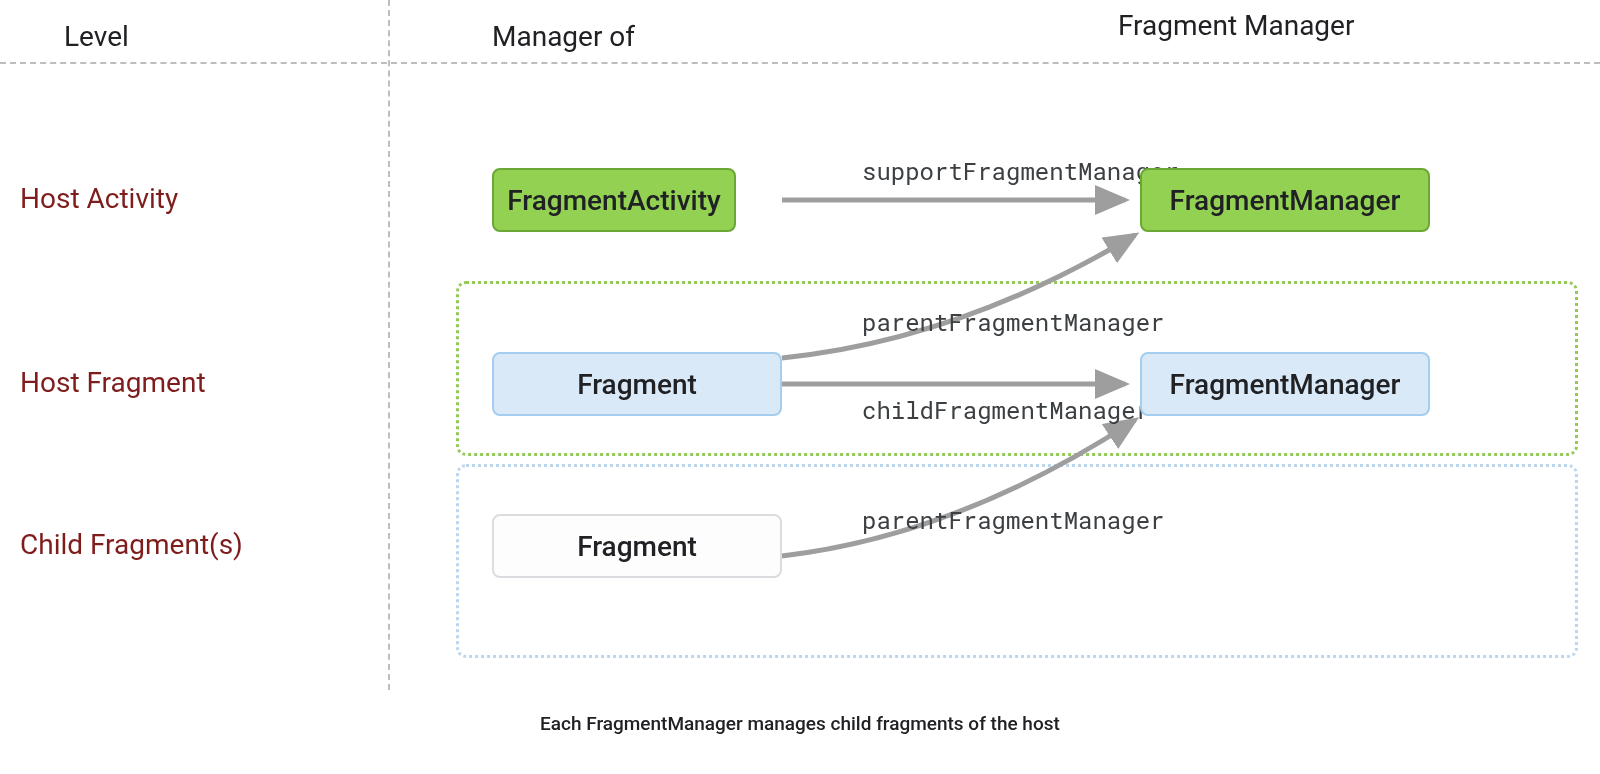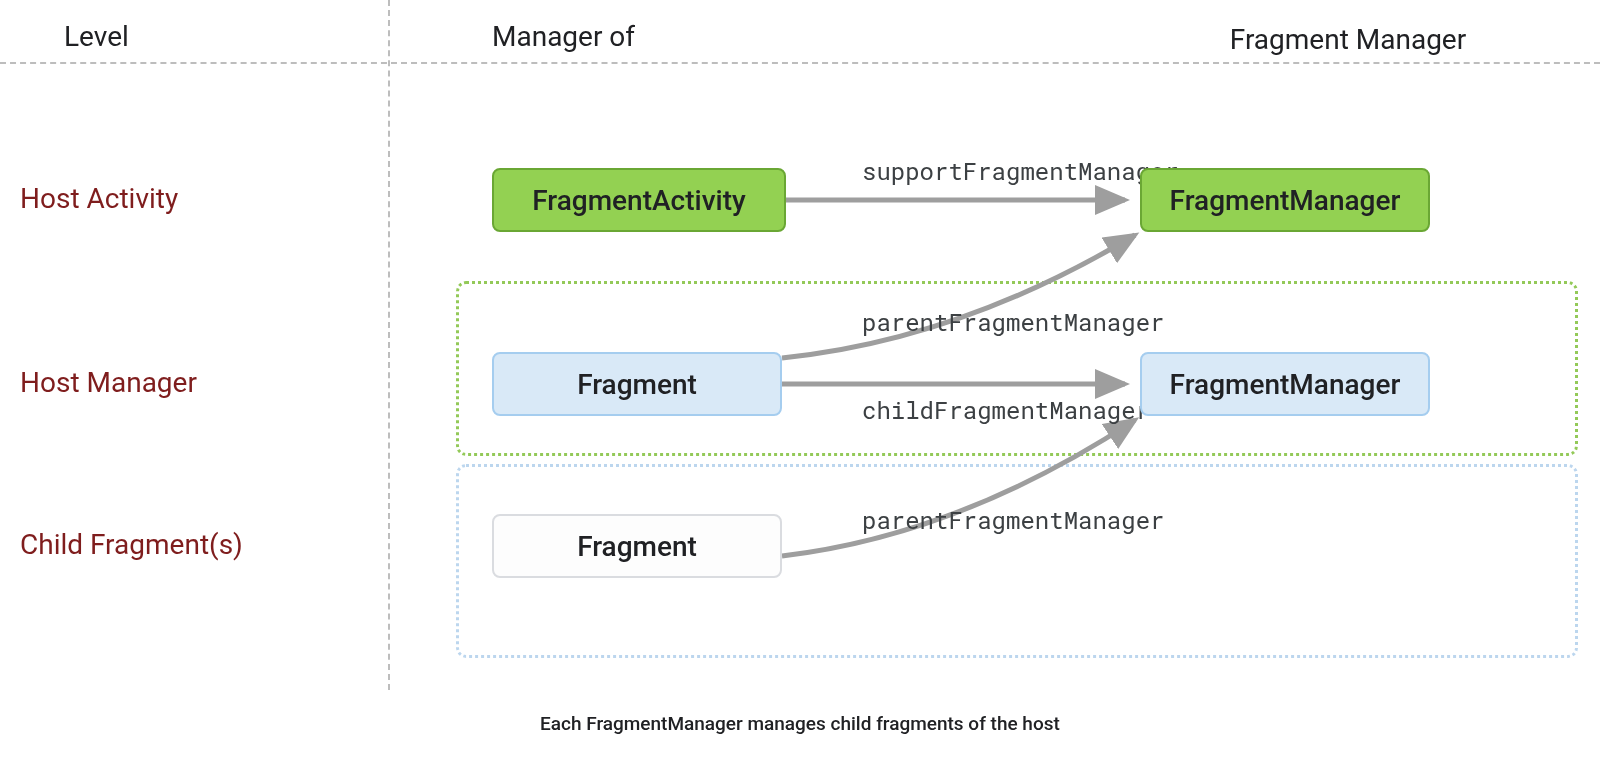--- a/index.html
+++ b/index.html
@@ -86,24 +86,24 @@
   }
 </style>
 </head>
 <body>
 
 <div class="hr-dashed" style="top:62px;"></div>
 <div class="vr-dashed" style="left:388px; height:690px;"></div>
 
 <div class="header-label" style="left:20px; top:20px;margin-left:44px;">Level</div>
 <div class="header-label" style="left:492px; top:20px;">Manager of</div>
-<div class="header-label" style="left:1118px; top:23px; width:460px; text-align:center;">Fragment Manager</div>
+<div class="header-label" style="left:1118px; top:9px; width:460px; text-align:left;">Fragment Manager</div>
 
 <div class="row-label" style="left:20px; top:182px;">Host Activity</div>
-<div class="row-label" style="left:20px; top:366px;">Host Manager</div>
+<div class="row-label" style="left:20px; top:366px;">Host Fragment</div>
 <div class="row-label" style="left:20px; top:528px;">Child Fragment(s)</div>
 
 <div class="dashed-container dashed-green" style="left:456px; top:281px; width:1122px; height:175px;"></div>
 <div class="dashed-container dashed-blue" style="left:456px; top:464px; width:1122px; height:194px;"></div>
 
 <svg width="1600" height="774" style="position:absolute; left:0; top:0; pointer-events:none;">
   <defs>
     <marker id="arrowhead" markerWidth="8" markerHeight="8" refX="6" refY="3" orient="auto" markerUnits="strokeWidth">
       <path d="M0,0 L7,3 L0,6 Z" fill="#9e9e9e"></path>
     </marker>
@@ -116,21 +116,21 @@
   <line x1="782" y1="384" x2="1125" y2="384" stroke="#9e9e9e" stroke-width="5" marker-end="url(#arrowhead)"></line>
 
   <path d="M 782 556 Q 960 535 1135 420" stroke="#9e9e9e" stroke-width="5" fill="none" marker-end="url(#arrowhead)"></path>
 </svg>
 
 <div class="edge-label" style="left:862px; top:155px;">supportFragmentManager</div>
 <div class="edge-label" style="left:862px; top:306px;">parentFragmentManager</div>
 <div class="edge-label" style="left:862px; top:394px;">childFragmentManager</div>
 <div class="edge-label" style="left:862px; top:504px;">parentFragmentManager</div>
 
-<div class="box green" style="left:492px; top:168px; width:294px; height:64px;">
+<div class="box green" style="left:492px; top:168px; width:244px; height:64px;">
   <span>FragmentActivity</span>
 </div>
 <div class="box green" style="left:1140px; top:168px; width:290px; height:64px;">
   <span>FragmentManager</span>
 </div>
 <div class="box blue" style="left:492px; top:352px; width:290px; height:64px;">
   <span>Fragment</span>
 </div>
 <div class="box blue" style="left:1140px; top:352px; width:290px; height:64px;">
   <span>FragmentManager</span>

